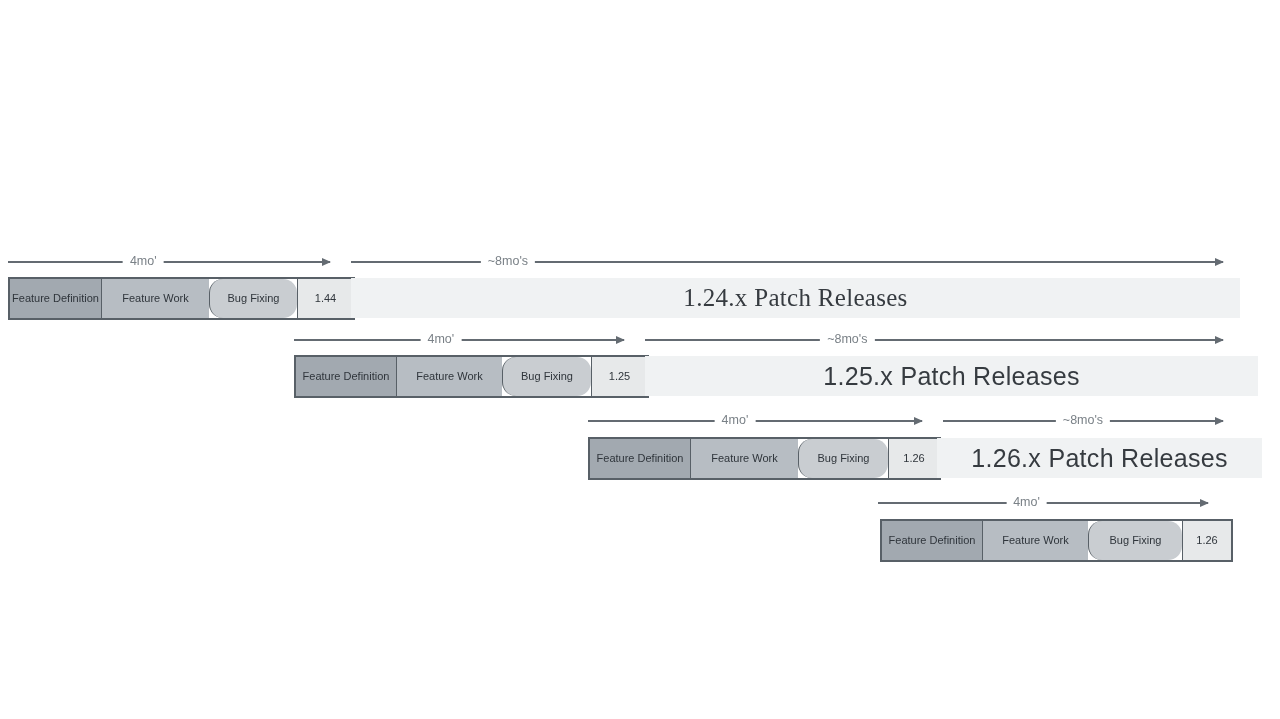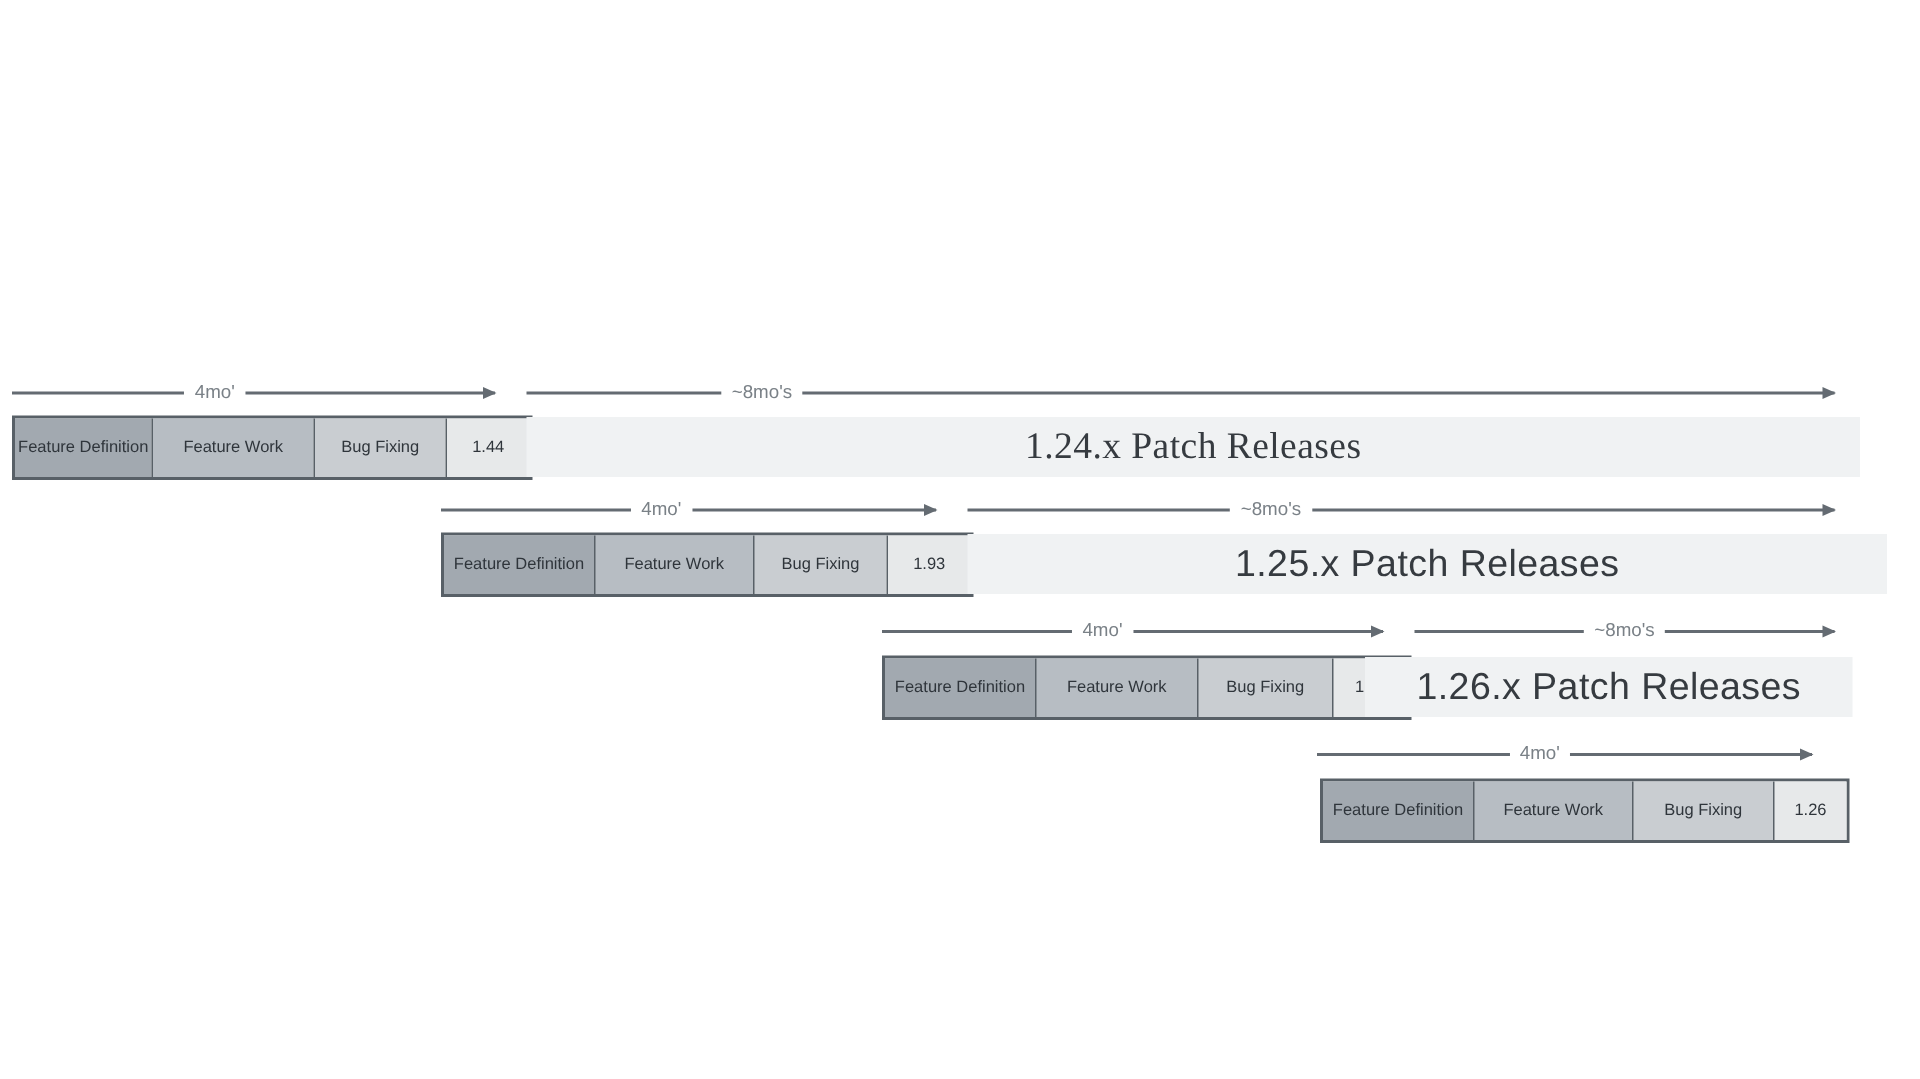--- a/index.html
+++ b/index.html
@@ -29,21 +29,21 @@
     font-size:12.5px;color:var(--label-text);}
 
   
   .boxes{position:absolute;display:flex;height:43px;border:2px solid var(--box-border);background:#fff;}
   .phase{display:flex;align-items:center;justify-content:center;text-align:center;
     font-size:11px;line-height:1.25;color:var(--box-text);height:100%;
     border-left:1.5px solid var(--box-border);}
   .phase:first-child{border-left:none;}
   .p0{background:var(--feature-definition-bg);}
   .p1{background:var(--feature-work-bg);}
-  .p2{background:var(--bug-fixing-bg);}
+  .p2{background:var(--bug-fixing-bg);border-radius:14px;}
   .pv{background:var(--version-bg);font-size:11px;}
 
   
   .patch-bar{position:absolute;height:40px;background:var(--patch-bar-bg);
     display:flex;align-items:center;justify-content:center;}
   .patch-bar span{font-size:25px;color:var(--patch-text);letter-spacing:.3px;white-space:nowrap;}
 
   
   
   #r1-dev-arrow  {left:8px;   top:261px; width:322px;}
@@ -66,21 +66,21 @@
   #r2-bar        {left:645px; top:356px; width:613px;}
 
   
   #r3-dev-arrow  {left:588px; top:420px; width:334px;}
   #r3-dev-arrow  .arrow-label{left:44%;}
   #r3-patch-arrow{left:943px; top:420px; width:280px;}
   #r3-patch-arrow .arrow-label{left:50%;}
   #r3-boxes      {left:588px; top:437px;}
   #r3-boxes .p0{width:100px;} #r3-boxes .p1{width:108px;}
   #r3-boxes .p2{width:90px;}  #r3-boxes .pv{width:51px;}
-  #r3-bar        {left:910px; top:438px; width:325px;}
+  #r3-bar        {left:937px; top:438px; width:325px;}
 
   
   #r4-dev-arrow  {left:878px; top:502px; width:330px;}
   #r4-dev-arrow  .arrow-label{left:45%;}
   #r4-boxes      {left:880px; top:519px;}
   #r4-boxes .p0{width:100px;} #r4-boxes .p1{width:106px;}
   #r4-boxes .p2{width:94px;}  #r4-boxes .pv{width:49px;}
 </style>
 </head>
 <body>
@@ -110,21 +110,21 @@
     <span class="arrowhead"></span>
   </div>
   <div class="arrow" id="r2-patch-arrow">
     <span class="arrow-label">~8mo's</span>
     <span class="arrowhead"></span>
   </div>
   <div class="boxes" id="r2-boxes">
     <div class="phase p0">Feature Definition</div>
     <div class="phase p1">Feature Work</div>
     <div class="phase p2">Bug Fixing</div>
-    <div class="phase pv">1.93</div>
+    <div class="phase pv">1.25</div>
   </div>
   <div class="patch-bar" id="r2-bar">
     <span>1.25.x Patch Releases</span>
   </div>
 
   <div class="arrow" id="r3-dev-arrow">
     <span class="arrow-label">4mo'</span>
     <span class="arrowhead"></span>
   </div>
   <div class="arrow" id="r3-patch-arrow">

